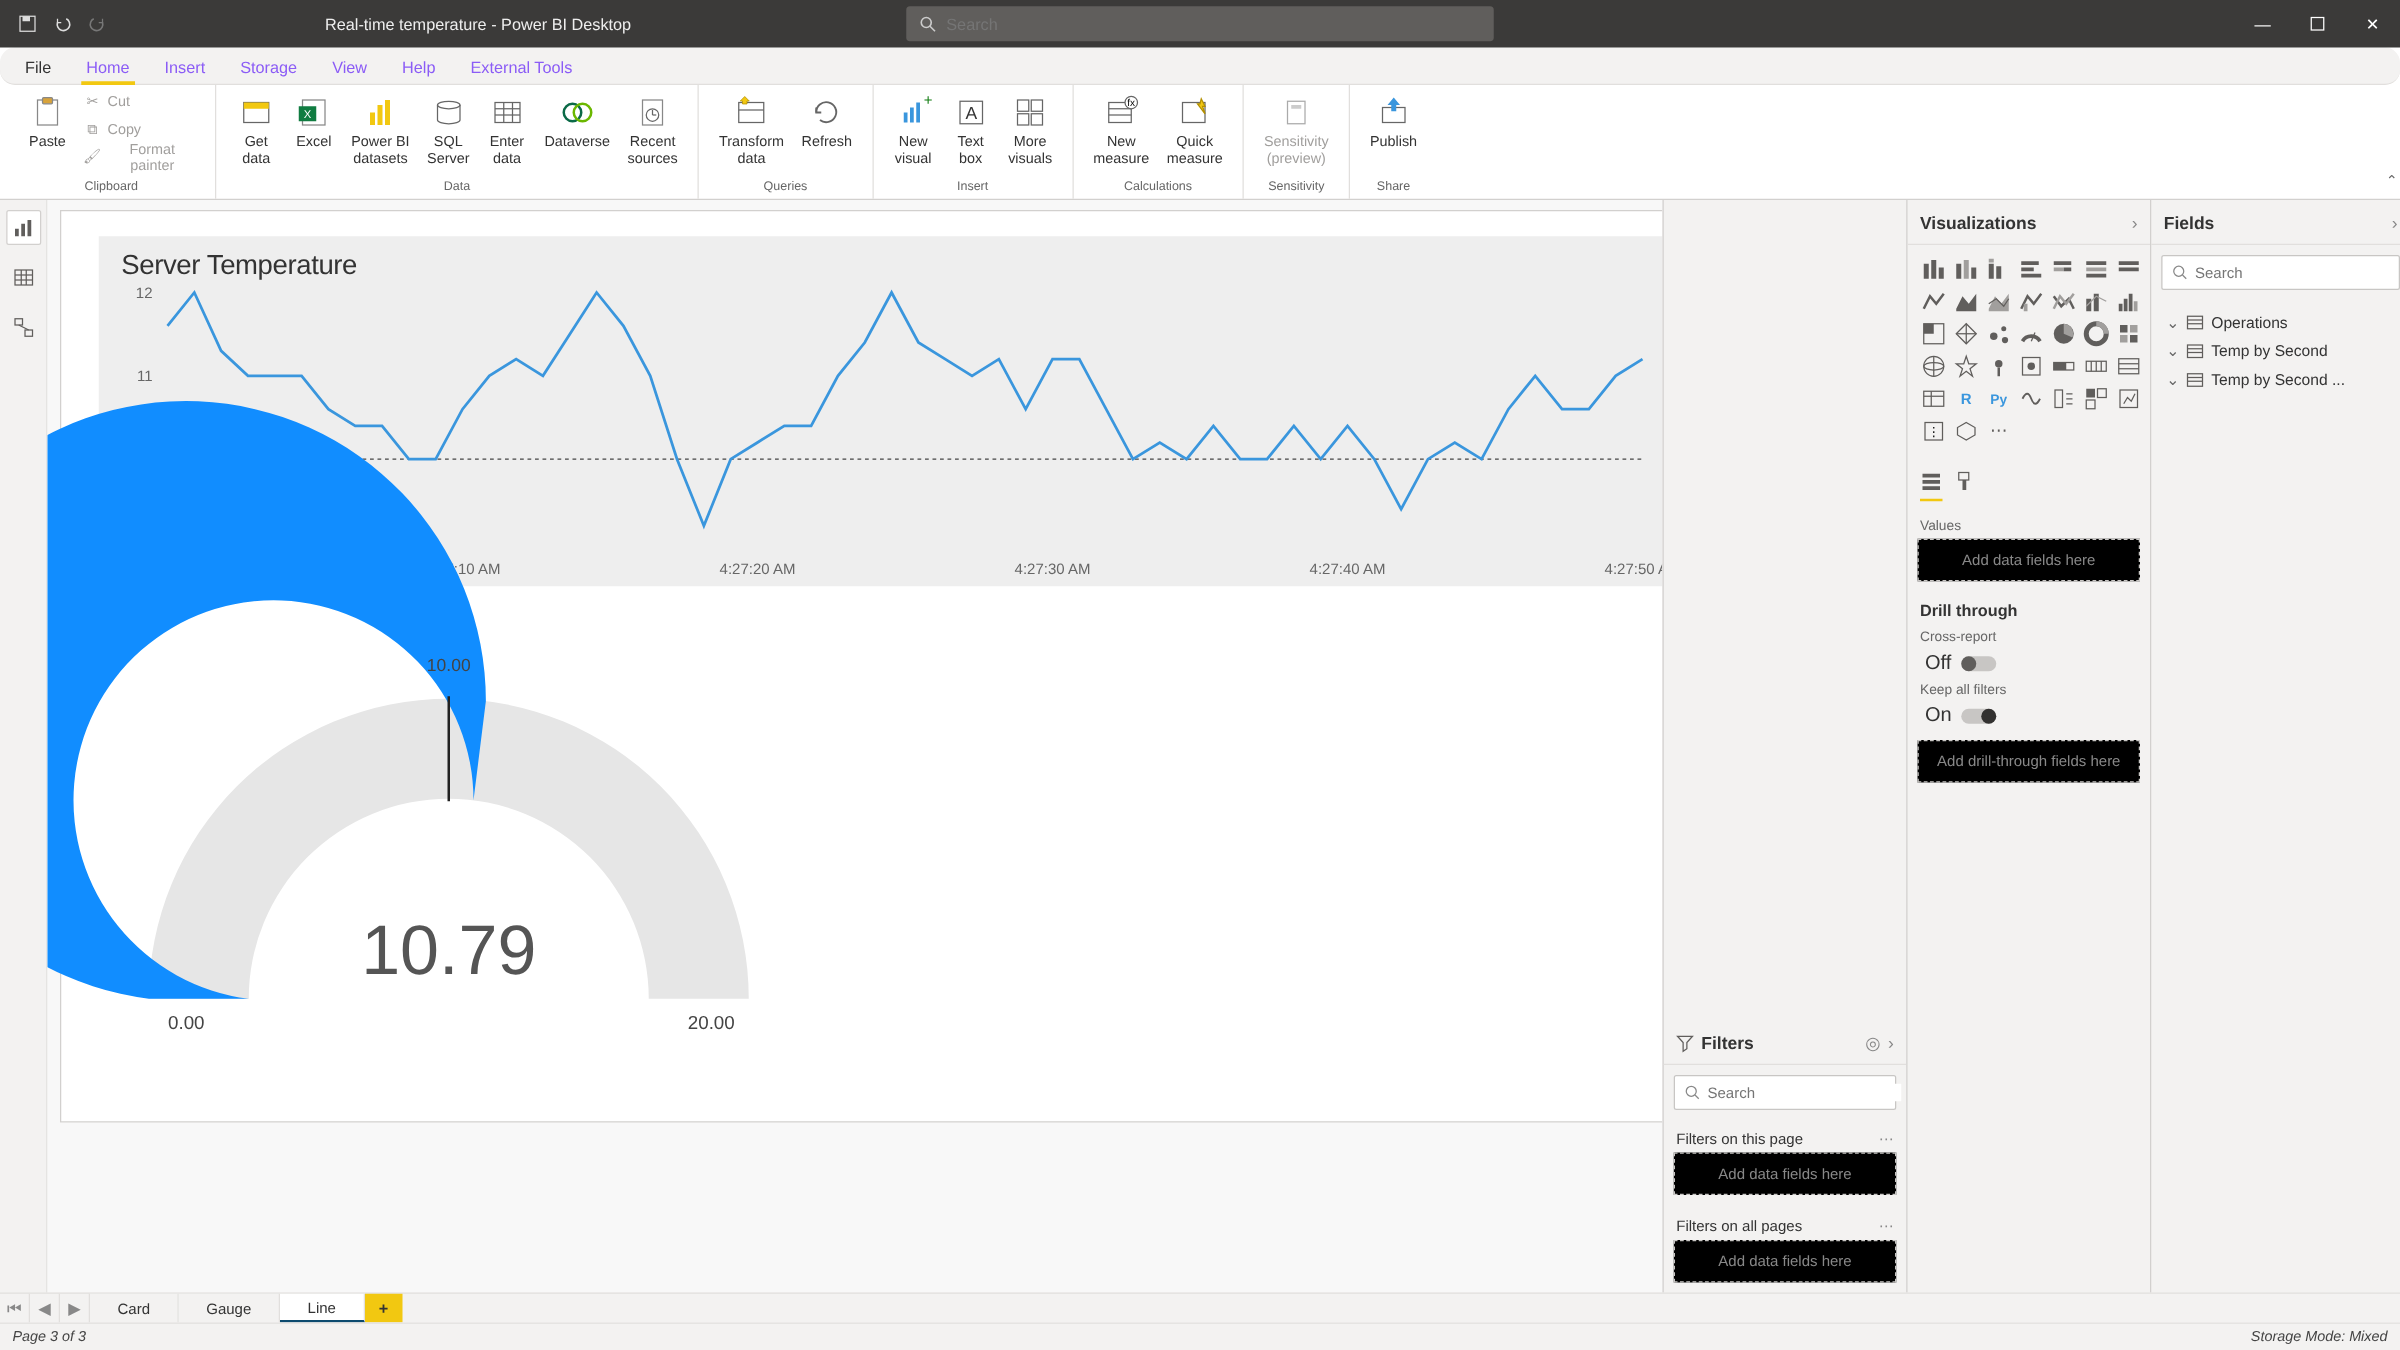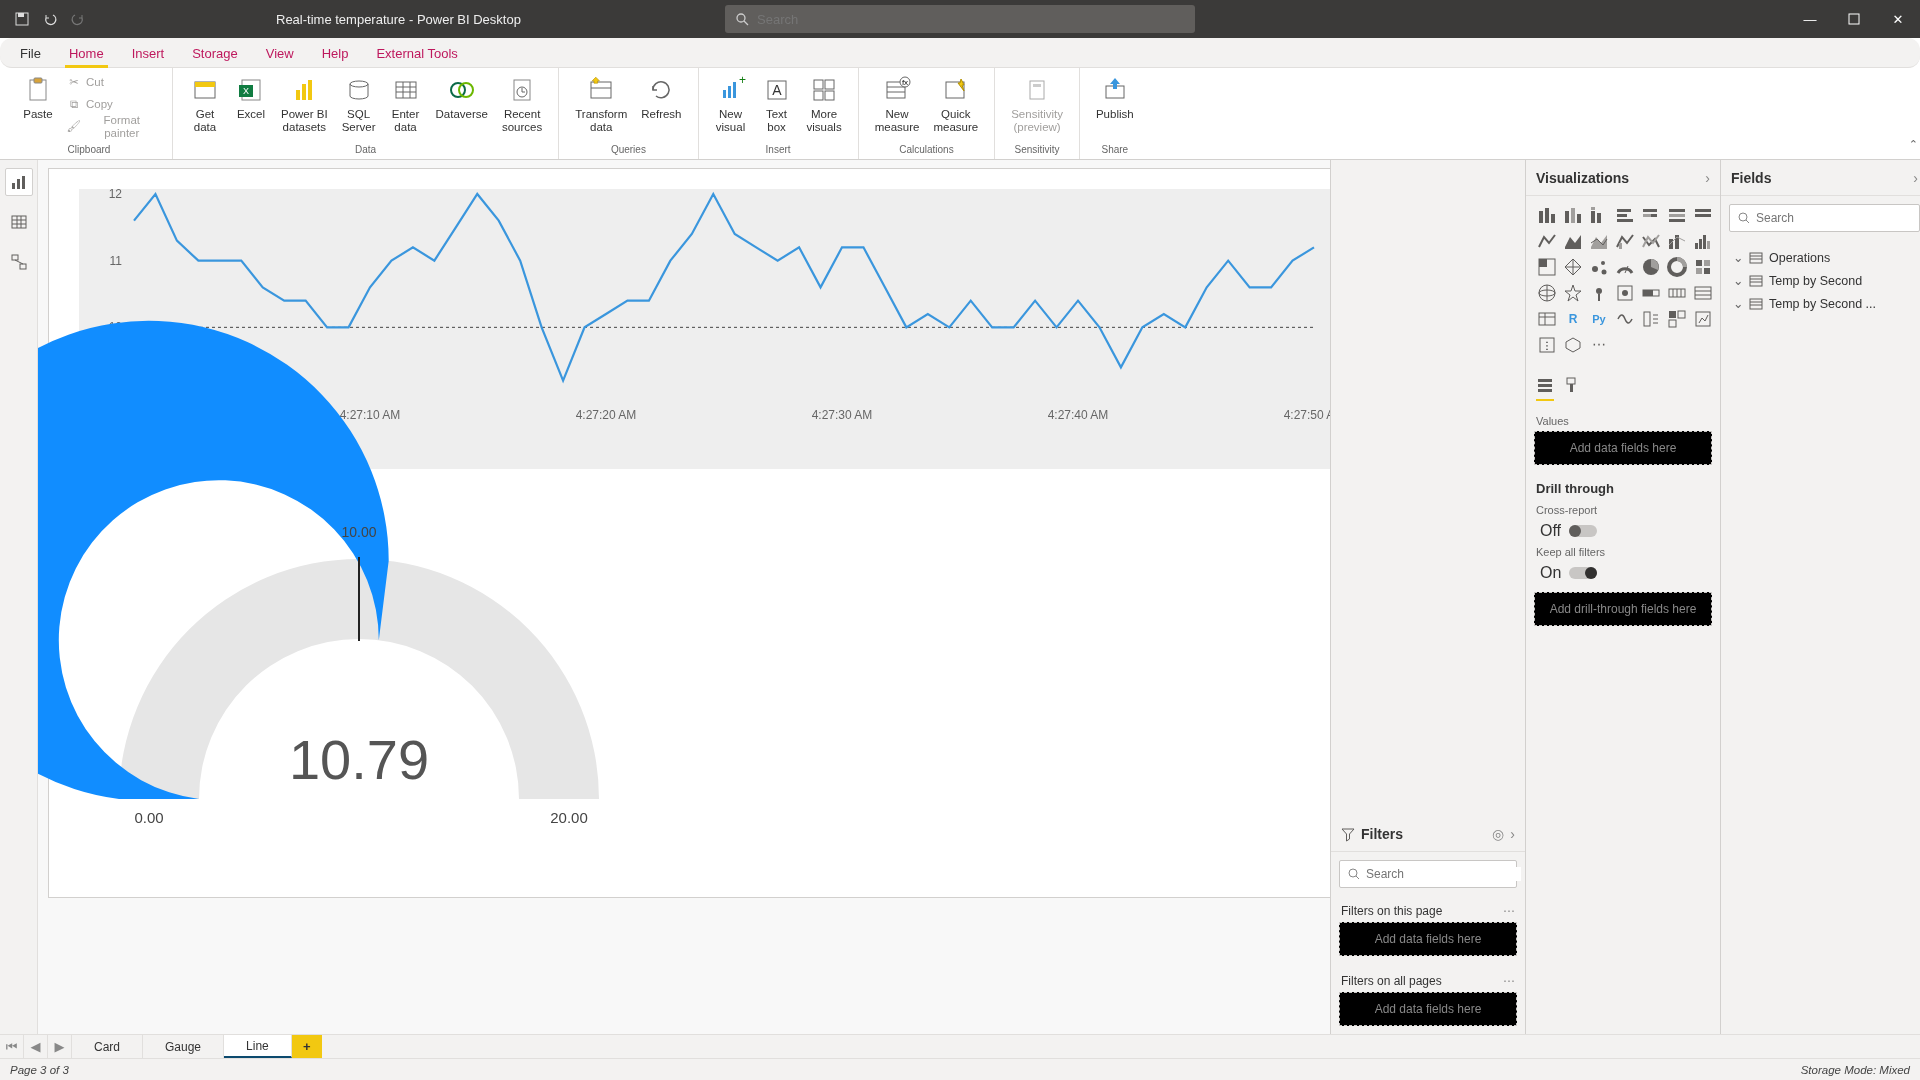--- a/index.html
+++ b/index.html
@@ -2,30 +2,30 @@
 <html><head>
 <meta charset="utf-8">
 <style>
 * { box-sizing: border-box; margin: 0; padding: 0; font-family: "Segoe UI", sans-serif; }
 body { width: 1920px; height: 1080px; background: #fff; overflow: hidden; font-size: 13px; color: #333; }
 
 
 .titlebar { height: 38px; background: #3b3a39; display: flex; align-items: center; color: #fff; position: relative; }
 .titlebar .tb-left { display: flex; align-items: center; gap: 8px; padding-left: 12px; }
 .titlebar .tb-btn { width: 20px; height: 20px; display: flex; align-items: center; justify-content: center; color: #ddd; cursor: pointer; }
-.titlebar .title { position: absolute; left: 260px; font-size: 13px; color: #eee; margin-left: 16px; }
+.titlebar .title { position: absolute; left: 260px; font-size: 13px; color: #eee; }
 .titlebar .search-wrap { position: absolute; left: 50%; transform: translateX(-50%); width: 470px; height: 28px; background: #605e5c; border-radius: 3px; display: flex; align-items: center; padding: 0 10px; gap: 8px; color: #ccc; }
 .titlebar .search-wrap input { background: transparent; border: none; outline: none; color: #fff; flex: 1; font-size: 13px; }
 .titlebar .tb-right { margin-left: auto; display: flex; }
 .titlebar .tb-right .wbtn { width: 44px; height: 38px; display: flex; align-items: center; justify-content: center; color: #fff; cursor: pointer; }
 
 
 .ribbon-tabs { height: 30px; background: #f3f2f1; display: flex; align-items: flex-end; padding-left: 6px; font-size: 13px; border-bottom: 1px solid #e1dfdd; border-radius: 12px; }
 .ribbon-tabs .file { background: transparent; color: #333; padding: 6px 14px; cursor: pointer; }
-.ribbon-tabs .tab { padding: 6px 14px; cursor: pointer; color: #be185d; position: relative; }
+.ribbon-tabs .tab { padding: 6px 14px; cursor: pointer; color: #8b5cf6; position: relative; }
 .ribbon-tabs .tab.active { font-weight: 400; }
 .ribbon-tabs .tab.active::after { content: ""; position: absolute; left: 10px; right: 10px; bottom: -1px; height: 3px; background: #f2c811; }
 
 
 .ribbon { height: 92px; background: #fff; border-bottom: 1px solid #d2d0ce; display: flex; align-items: stretch; padding-left: 6px; }
 .rgroup { display: flex; flex-direction: column; border-right: 1px solid #e1dfdd; padding: 4px 10px 2px 10px; }
 .rgroup .buttons { display: flex; gap: 2px; flex: 1; align-items: flex-start; }
 .rgroup .glabel { text-align: center; font-size: 10px; color: #666; padding-bottom: 2px; }
 .rbtn { display: flex; flex-direction: column; align-items: center; justify-content: flex-start; min-width: 44px; padding: 2px 6px; cursor: pointer; font-size: 11.5px; color: #333; text-align: center; line-height: 1.15; }
 .rbtn .ricon { width: 32px; height: 32px; margin-bottom: 2px; display: flex; align-items: center; justify-content: center; }
@@ -410,20 +410,21 @@
         <rect x="1" y="1" width="6" height="5" fill="none" stroke="#605e5c"></rect>
         <rect x="9" y="10" width="6" height="5" fill="none" stroke="#605e5c"></rect>
         <line x1="4" y1="6" x2="12" y2="10" stroke="#605e5c"></line>
       </svg>
     </div>
 </div>
 
 <div class="canvas-area">
   <div class="report-page">
     <div class="vis-line">
+      <div class="vtitle">Server Temperature</div>
       <svg id="line-svg" width="1255" height="240">
           <text x="43" y="209" font-size="12" fill="#666" text-anchor="end">9</text>
           <text x="43" y="142.33333333333334" font-size="12" fill="#666" text-anchor="end">10</text>
           <text x="43" y="75.66666666666667" font-size="12" fill="#666" text-anchor="end">11</text>
           <text x="43" y="9" font-size="12" fill="#666" text-anchor="end">12</text>
           <line x1="55" y1="138.33333333333334" x2="1235" y2="138.33333333333334" stroke="#444" stroke-width="1" stroke-dasharray="3,3"></line>
           <polyline points="55,31.666666666666682 76.45454545454545,5 97.9090909090909,51.666666666666615 119.36363636363636,71.66666666666667 140.8181818181818,71.66666666666667 162.27272727272728,71.66666666666667 183.72727272727272,98.33333333333336 205.18181818181816,111.66666666666664 226.63636363636363,111.66666666666664 248.0909090909091,138.33333333333334 269.54545454545456,138.33333333333334 291,98.33333333333336 312.45454545454544,71.66666666666667 333.9090909090909,58.333333333333385 355.3636363636363,71.66666666666667 376.8181818181818,38.33333333333333 398.27272727272725,5 419.7272727272727,31.666666666666682 441.1818181818182,71.66666666666667 462.6363636363636,138.33333333333334 484.0909090909091,191.6666666666667 505.54545454545456,138.33333333333334 527,125.00000000000006 548.4545454545455,111.66666666666664 569.9090909090909,111.66666666666664 591.3636363636364,71.66666666666667 612.8181818181818,44.99999999999997 634.2727272727273,5 655.7272727272726,44.99999999999997 677.1818181818181,58.333333333333385 698.6363636363636,71.66666666666667 720.090909090909,58.333333333333385 741.5454545454545,98.33333333333336 763,58.333333333333385 784.4545454545454,58.333333333333385 805.9090909090909,98.33333333333336 827.3636363636364,138.33333333333334 848.8181818181819,125.00000000000006 870.2727272727273,138.33333333333334 891.7272727272727,111.66666666666664 913.1818181818182,138.33333333333334 934.6363636363636,138.33333333333334 956.0909090909091,111.66666666666664 977.5454545454546,138.33333333333334 999,111.66666666666664 1020.4545454545455,138.33333333333334 1041.909090909091,178.33333333333331 1063.3636363636363,138.33333333333334 1084.8181818181818,125.00000000000006 1106.2727272727273,138.33333333333334 1127.7272727272727,98.33333333333336 1149.1818181818182,71.66666666666667 1170.6363636363635,98.33333333333336 1192.090909090909,98.33333333333336 1213.5454545454545,71.66666666666667 1235,58.333333333333385" fill="none" stroke="#3a96dd" stroke-width="2.2"></polyline>
           <text x="55" y="230" font-size="12" fill="#666" text-anchor="middle">4:27:00 AM</text>
           <text x="291" y="230" font-size="12" fill="#666" text-anchor="middle">4:27:10 AM</text>
           <text x="527" y="230" font-size="12" fill="#666" text-anchor="middle">4:27:20 AM</text>

